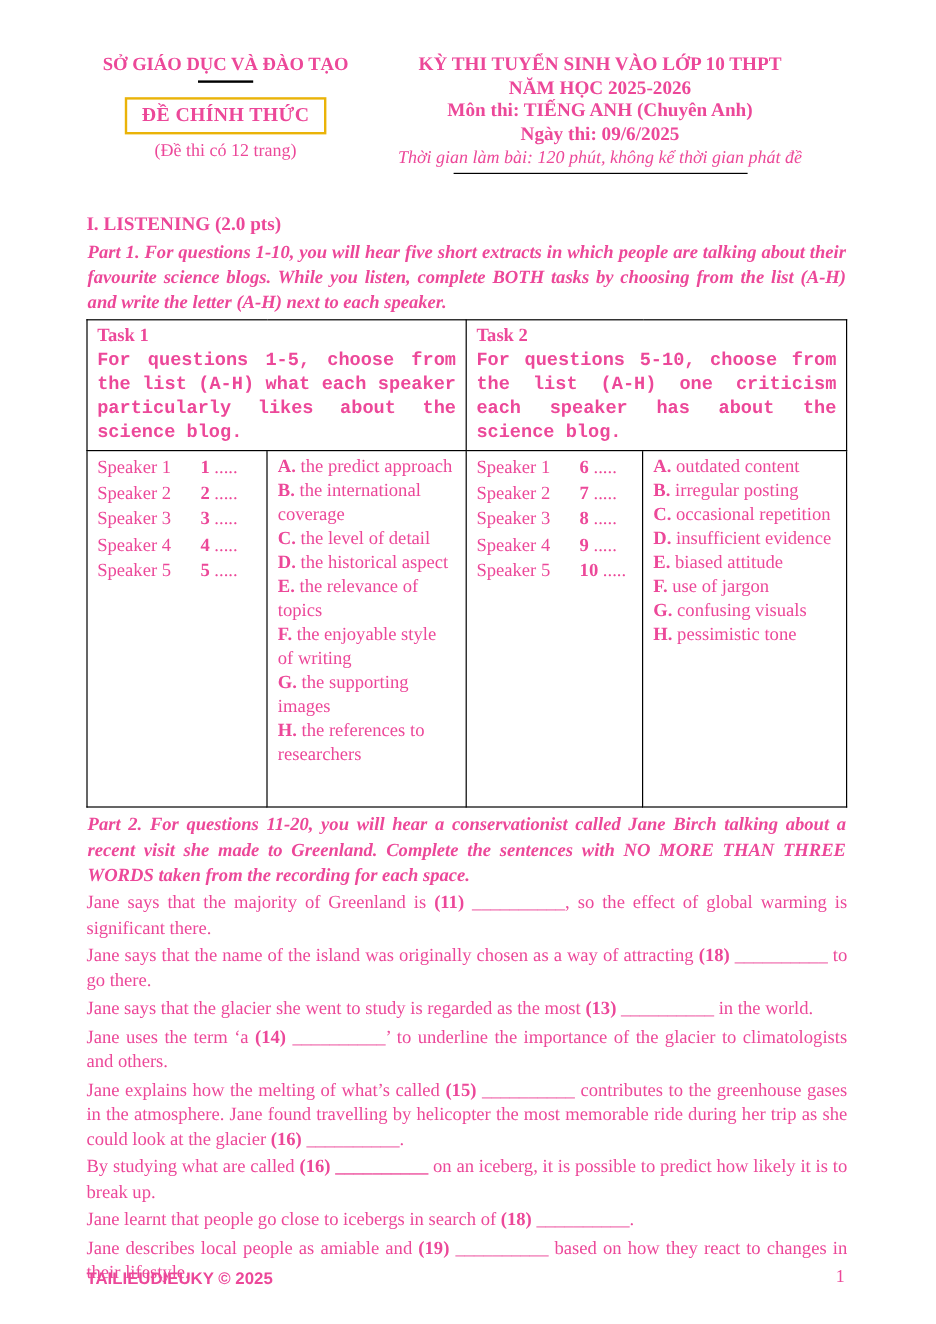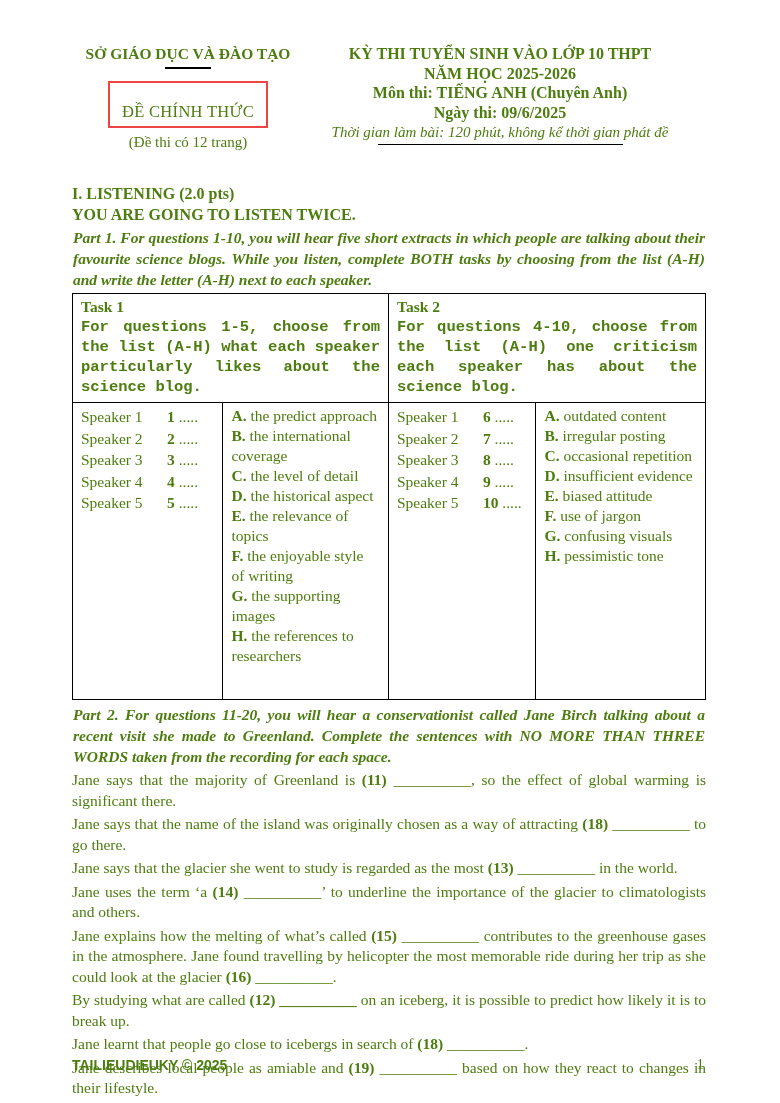--- a/index.html
+++ b/index.html
@@ -1,27 +1,27 @@
 <!DOCTYPE html>
 <html><head>
 <meta charset="utf-8">
 <style>
   html,body{margin:0;padding:0;background:#fff;}
   .page{
-    position:relative;width:780px;height:1103px;background:#fff;color:#4d7c0f;
+    position:relative;width:780px;height:1103px;background:#fff;color:#ec4899;
     font-family:"Liberation Serif","DejaVu Serif",serif;font-size:15.5px;overflow:hidden;
   }
   .content{padding:44px 74px 0 72px;}
 
   
   .header{display:flex;justify-content:space-between;align-items:flex-start;}
   .h-left{width:212px;margin-left:10px;text-align:center;}
   .h-left .bold-line{font-weight:bold;font-size:15.5px;line-height:19px;}
   .rule-sm{width:46px;border-top:2px solid #000;margin:4px auto 12px;}
-  .stamp{display:inline-block;border:2px solid #ef4444;padding:19px 12px 4px;font-size:16.5px;letter-spacing:.3px;}
+  .stamp{display:inline-block;border:2px solid #eab308;padding:3px 12px 4px;font-size:16.5px;letter-spacing:.3px;font-weight:bold;}
   .pages-note{font-size:15px;margin-top:6px;}
   .h-right{width:412px;text-align:center;}
   .h-right .bold-line{font-weight:bold;font-size:16px;line-height:19.5px;}
   .h-right .ital-line{font-style:italic;font-size:15px;line-height:19px;margin-top:1px;}
   .rule-md{width:245px;border-top:1.5px solid #000;margin:2px auto 0;}
 
   
   .section{margin-top:32px;}
   .sec-title,.sec-note{font-weight:bold;font-size:16px;line-height:21px;}
   .part-instr{font-weight:bold;font-style:italic;text-align:justify;line-height:21px;margin:2px 1px 3px;}
@@ -70,40 +70,39 @@
         <div class="bold-line">NĂM HỌC 2025-2026</div>
         <div class="bold-line">Môn thi: TIẾNG ANH (Chuyên Anh)</div>
         <div class="bold-line">Ngày thi: 09/6/2025</div>
         <div class="ital-line">Thời gian làm bài: 120 phút, không kể thời gian phát đề</div>
         <div class="rule-md"></div>
       </div>
     </div>
 
     <div class="section">
       <div class="sec-title">I. LISTENING (2.0 pts)</div>
-      <div class="sec-note">YOU ARE GOING TO LISTEN TWICE.</div>
 
       <p class="part-instr">Part 1. For questions 1-10, you will hear five short extracts in which people are talking about their favourite science blogs. While you listen, complete BOTH tasks by choosing from the list (A-H) and write the letter (A-H) next to each speaker.</p>
 
       <table class="p1">
         <colgroup>
           <col style="width:150px">
             <col style="width:165px">
             <col style="width:147px">
             <col style="width:169px">
         </colgroup>
         <tbody>
             <tr>
           <td colspan="2">
             <div class="t-title">Task 1</div>
             <div class="t-text">For questions 1-5, choose from the list (A-H) what each speaker particularly likes about the science blog.</div>
           </td>
           <td colspan="2">
             <div class="t-title">Task 2</div>
-            <div class="t-text">For questions 4-10, choose from the list (A-H) one criticism each speaker has about the science blog.</div>
+            <div class="t-text">For questions 5-10, choose from the list (A-H) one criticism each speaker has about the science blog.</div>
           </td>
         </tr>
         <tr>
           <td class="spk-cell">
             <div class="spk-row">
                   <span class="spk-name">Speaker 1</span>
                   <span class="spk-num"><b>1</b><span> .....</span></span>
                 </div>
             <div class="spk-row">
                   <span class="spk-name">Speaker 2</span>
@@ -168,21 +167,21 @@
       </tbody>
         </table>
 
       <p class="part-instr">Part 2. For questions 11-20, you will hear a conservationist called Jane Birch talking about a recent visit she made to Greenland. Complete the sentences with NO MORE THAN THREE WORDS taken from the recording for each space.</p>
 
       <p class="sent"><span>Jane says that the majority of Greenland is </span><b>(11)</b><span> __________, so the effect of global warming is significant there.</span></p>
       <p class="sent"><span>Jane says that the name of the island was originally chosen as a way of attracting </span><b>(18)</b><span> __________ to go there.</span></p>
       <p class="sent"><span>Jane says that the glacier she went to study is regarded as the most </span><b>(13)</b><span> __________ in the world.</span></p>
       <p class="sent"><span>Jane uses the term ‘a </span><b>(14)</b><span> __________’ to underline the importance of the glacier to climatologists and others.</span></p>
       <p class="sent"><span>Jane explains how the melting of what’s called </span><b>(15)</b><span> __________ contributes to the greenhouse gases in the atmosphere. Jane found travelling by helicopter the most memorable ride during her trip as she could look at the glacier </span><b>(16)</b><span> __________.</span></p>
-      <p class="sent"><span>By studying what are called </span><b>(12) __________</b><span> on an iceberg, it is possible to predict how likely it is to break up.</span></p>
+      <p class="sent"><span>By studying what are called </span><b>(16) __________</b><span> on an iceberg, it is possible to predict how likely it is to break up.</span></p>
       <p class="sent"><span>Jane learnt that people go close to icebergs in search of </span><b>(18)</b><span> __________.</span></p>
       <p class="sent"><span>Jane describes local people as amiable and </span><b>(19)</b><span> __________ based on how they react to changes in their lifestyle.</span></p>
     </div>
   </div>
 
   <div class="footer-brand">TAILIEUDIEUKY © 2025</div>
   <div class="page-num">1</div>
 </div>
 
 </body></html>

